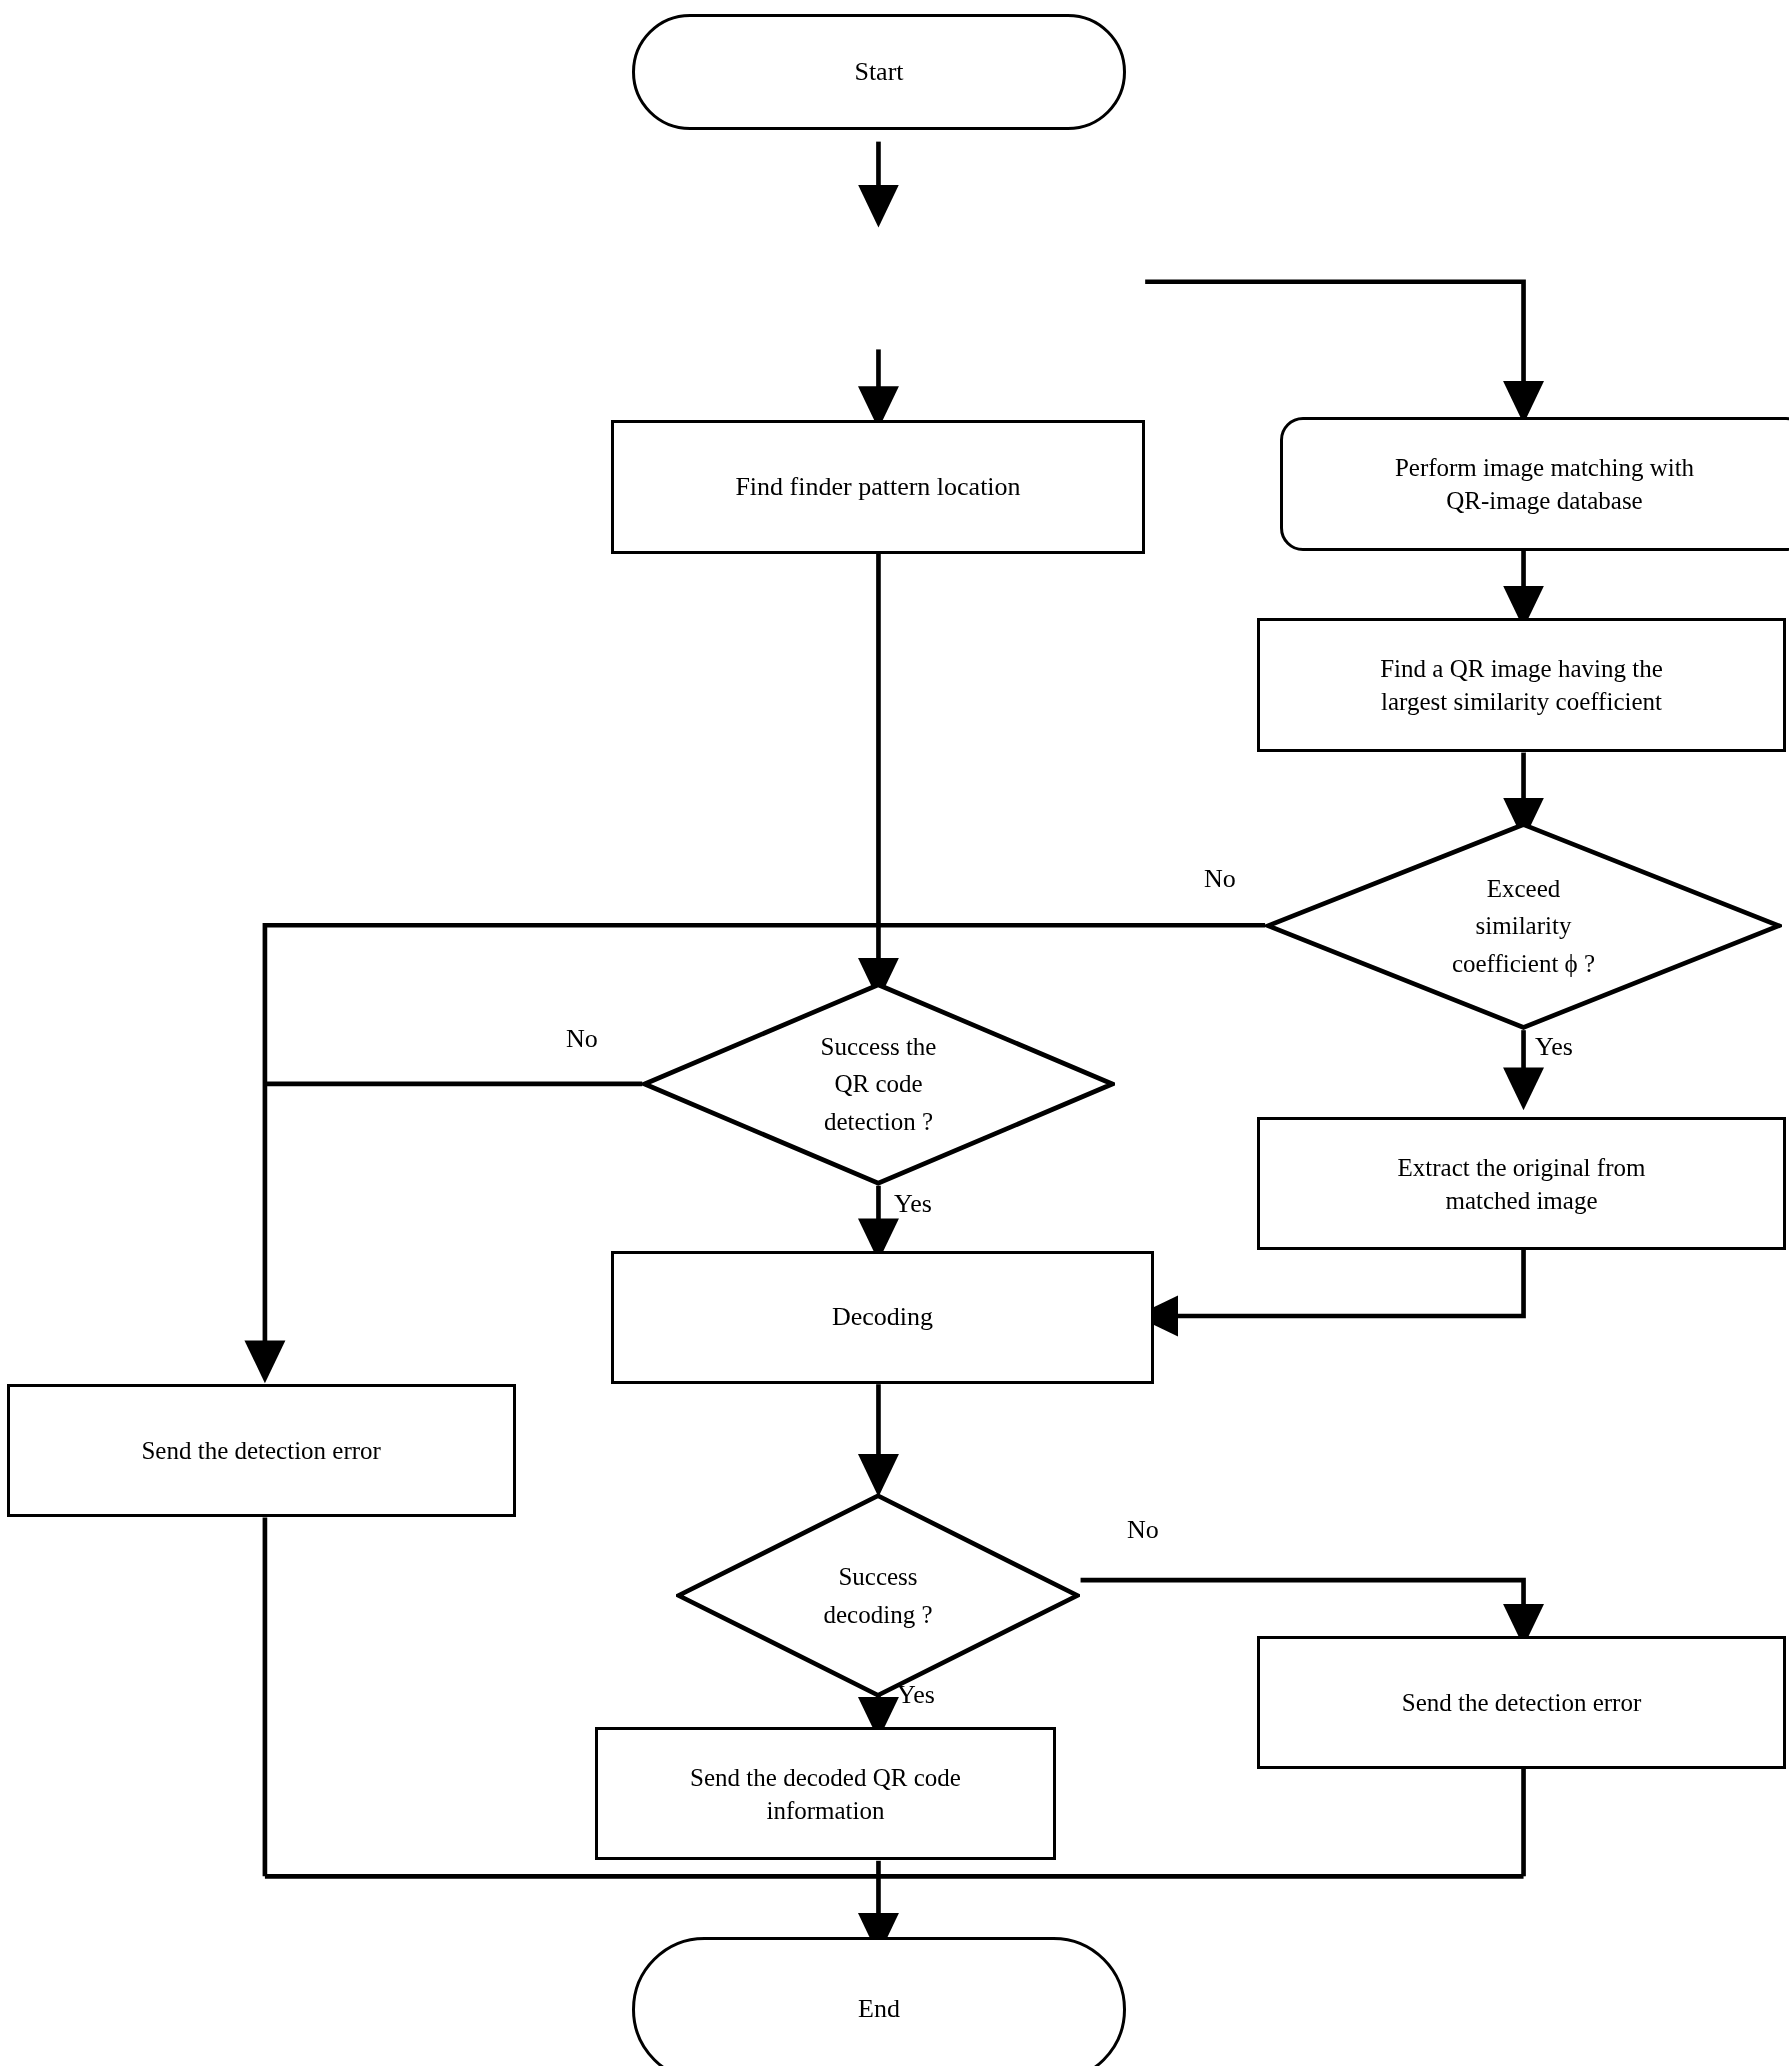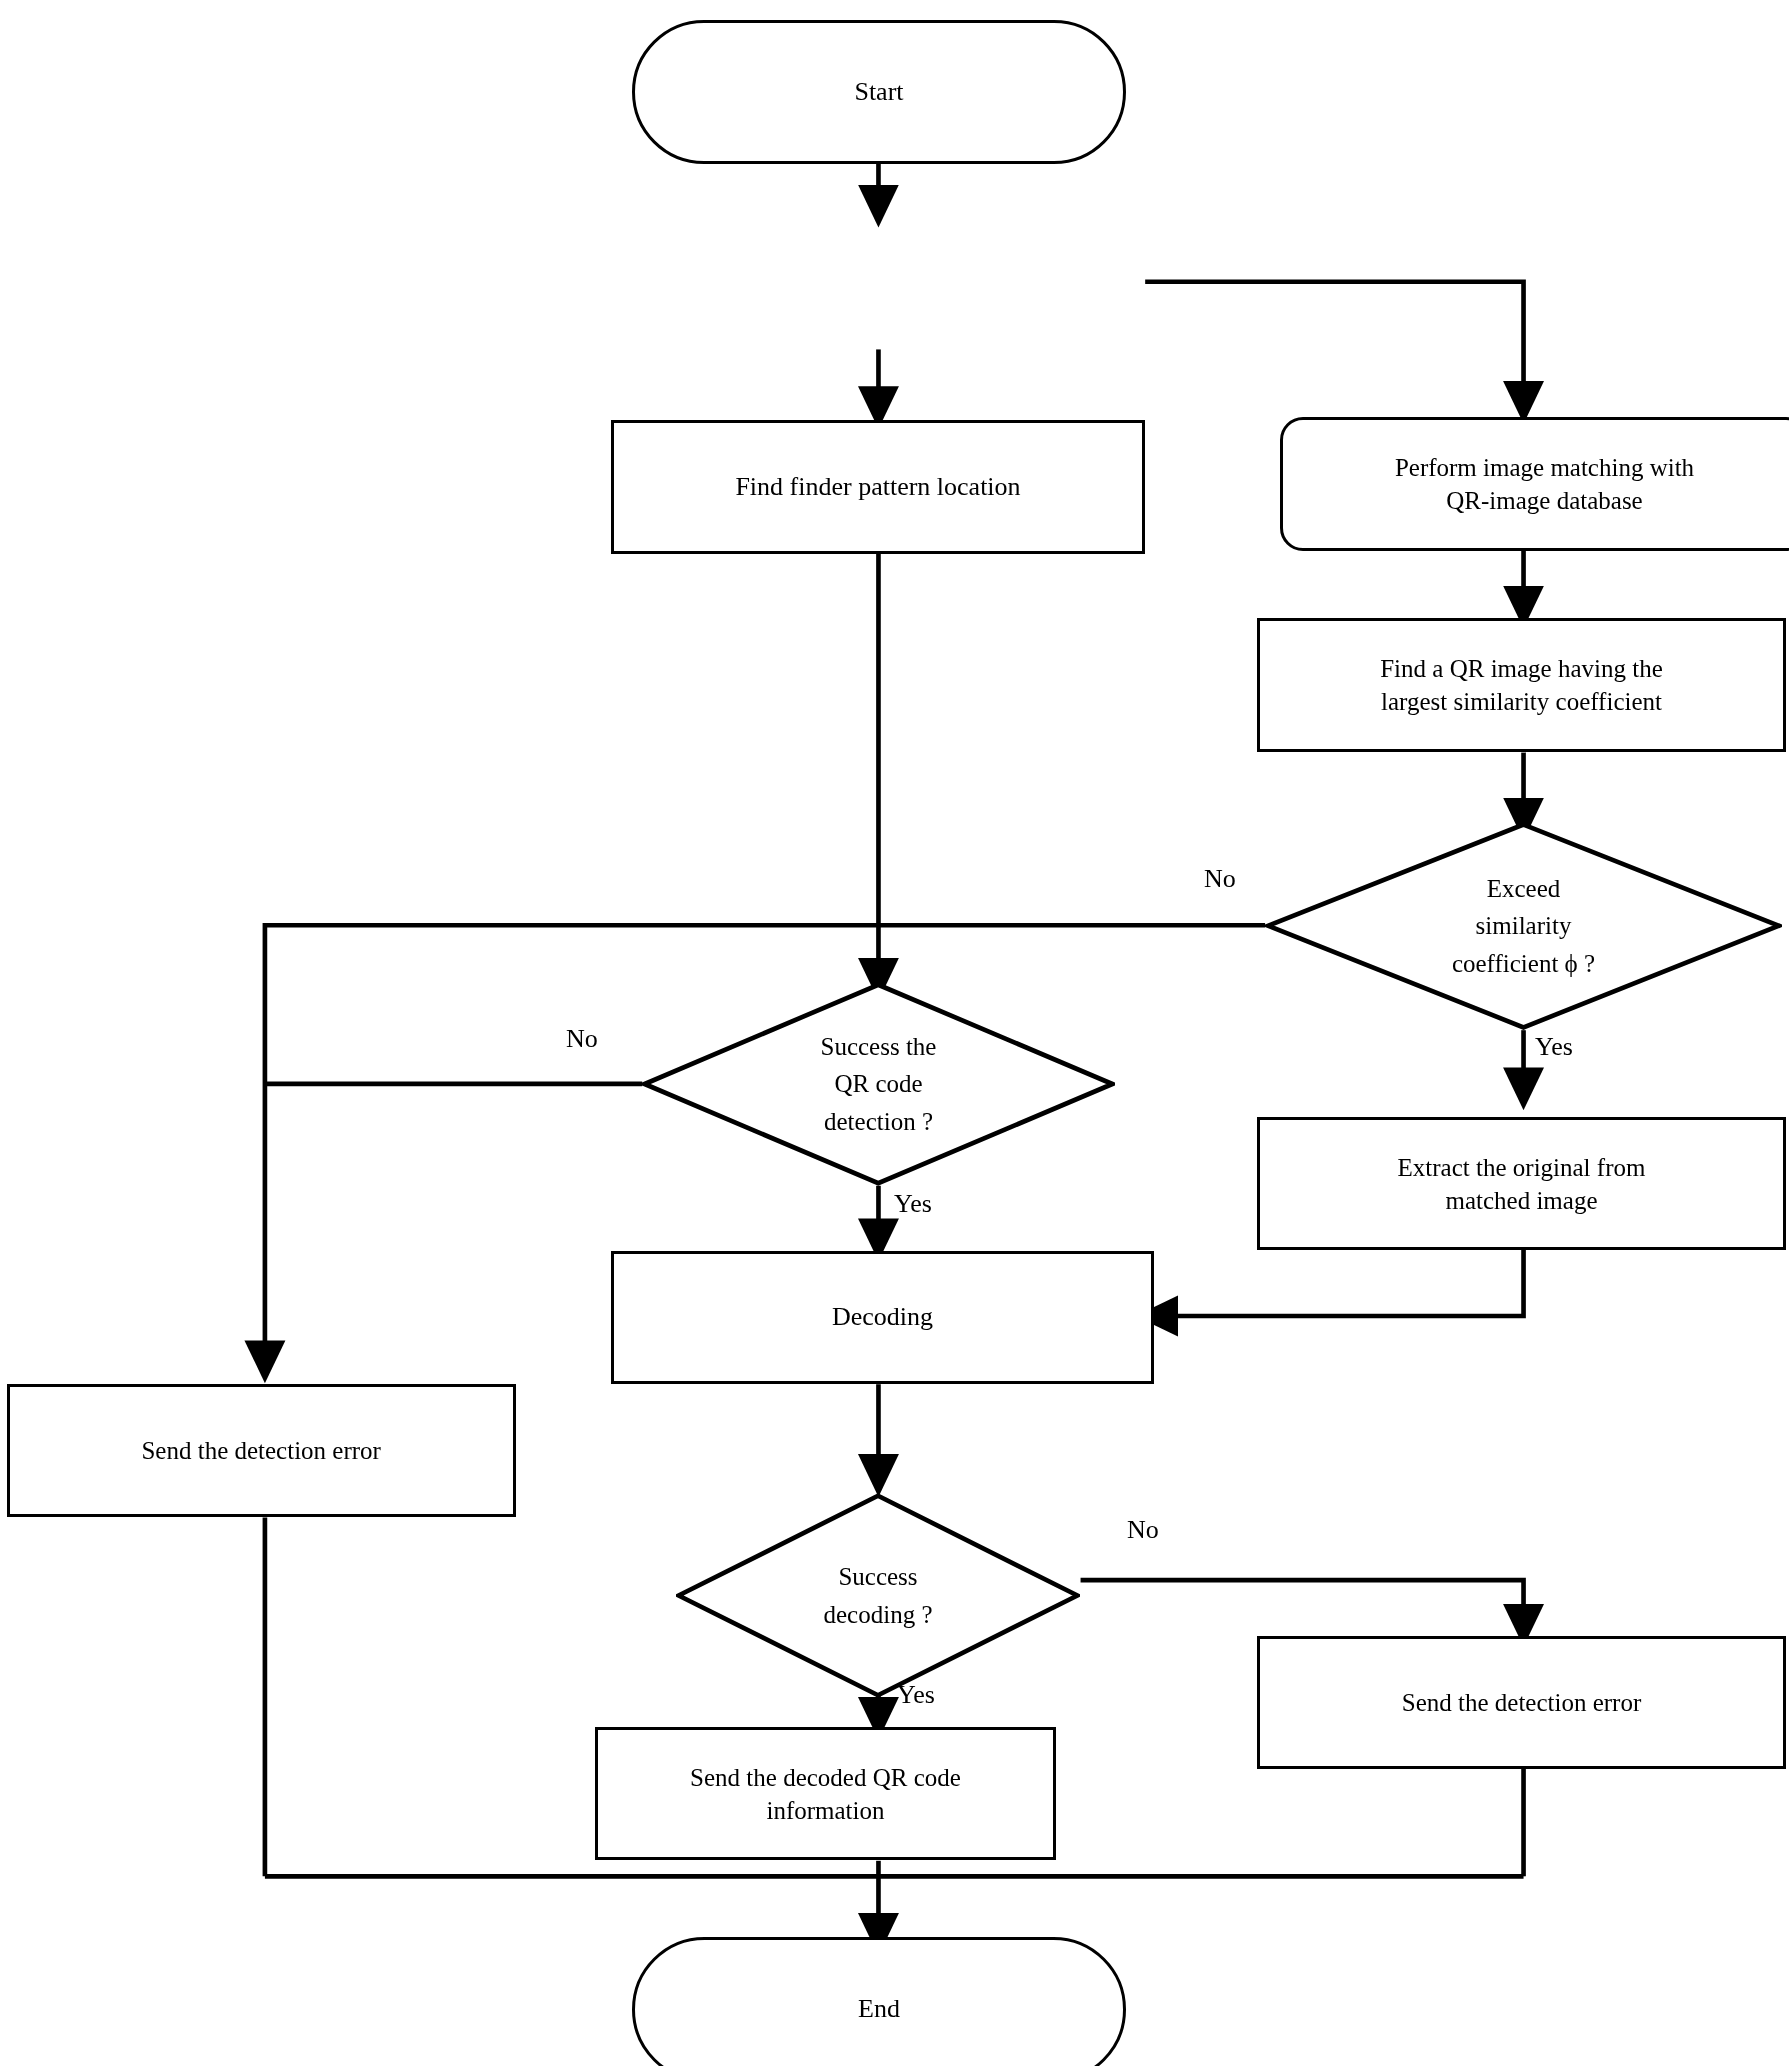--- a/index.html
+++ b/index.html
@@ -66,21 +66,21 @@
       <line x1="2947" y1="3422" x2="2947" y2="3630"></line>
 
       <line x1="1699" y1="3600" x2="1699" y2="3630"></line>
 
       <line x1="512" y1="3630" x2="2947" y2="3630"></line>
 
       <line x1="1699" y1="3630" x2="1699" y2="3748" marker-end="url(#ah)"></line>
     </g>
   </svg>
 
-  <div class="node term fs50" style="left:632px;top:20px;width:494px;height:144px;">
+  <div class="node term fs50" style="left:632px;top:14px;width:494px;height:116px;">
     <span>Start</span>
   </div>
 
 
   <div class="node proc fs50" style="left:611px;top:420px;width:534px;height:134px;">
     <span>Find finder pattern location</span>
   </div>
 
   <div class="node proc fs48" style="left:1280px;top:417px;width:529px;height:134px;border-radius:23px;">
     <span>

